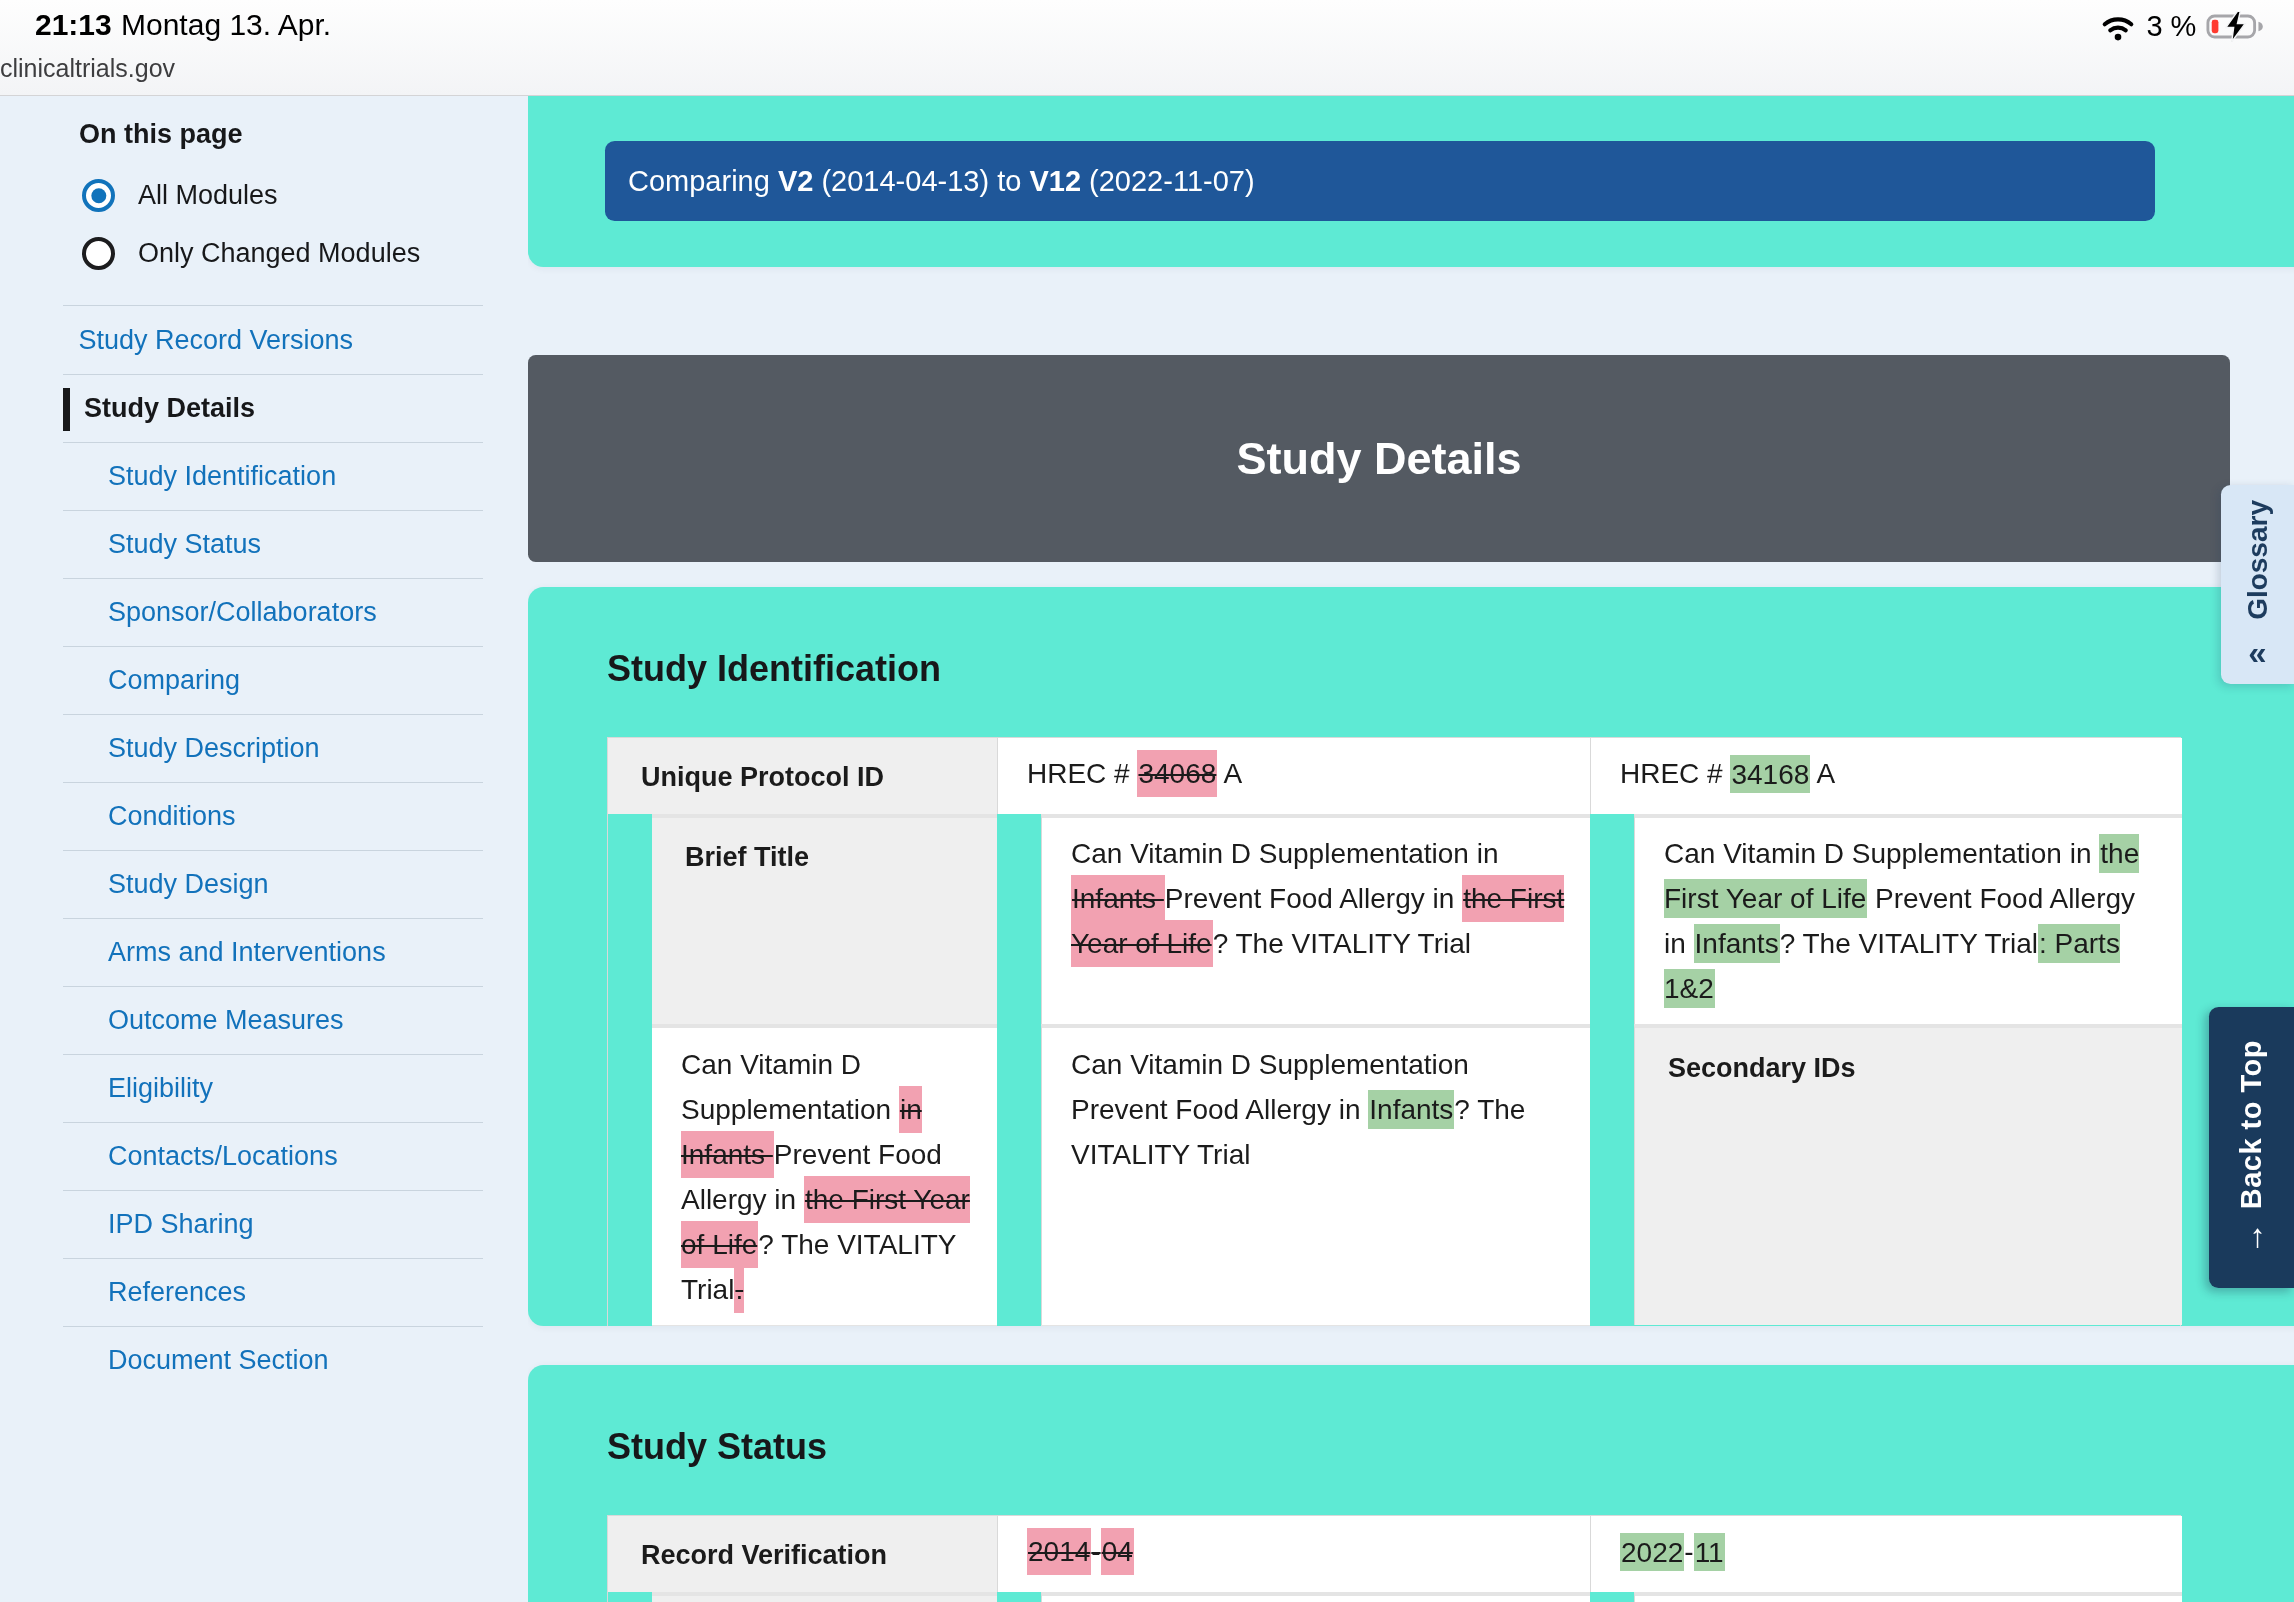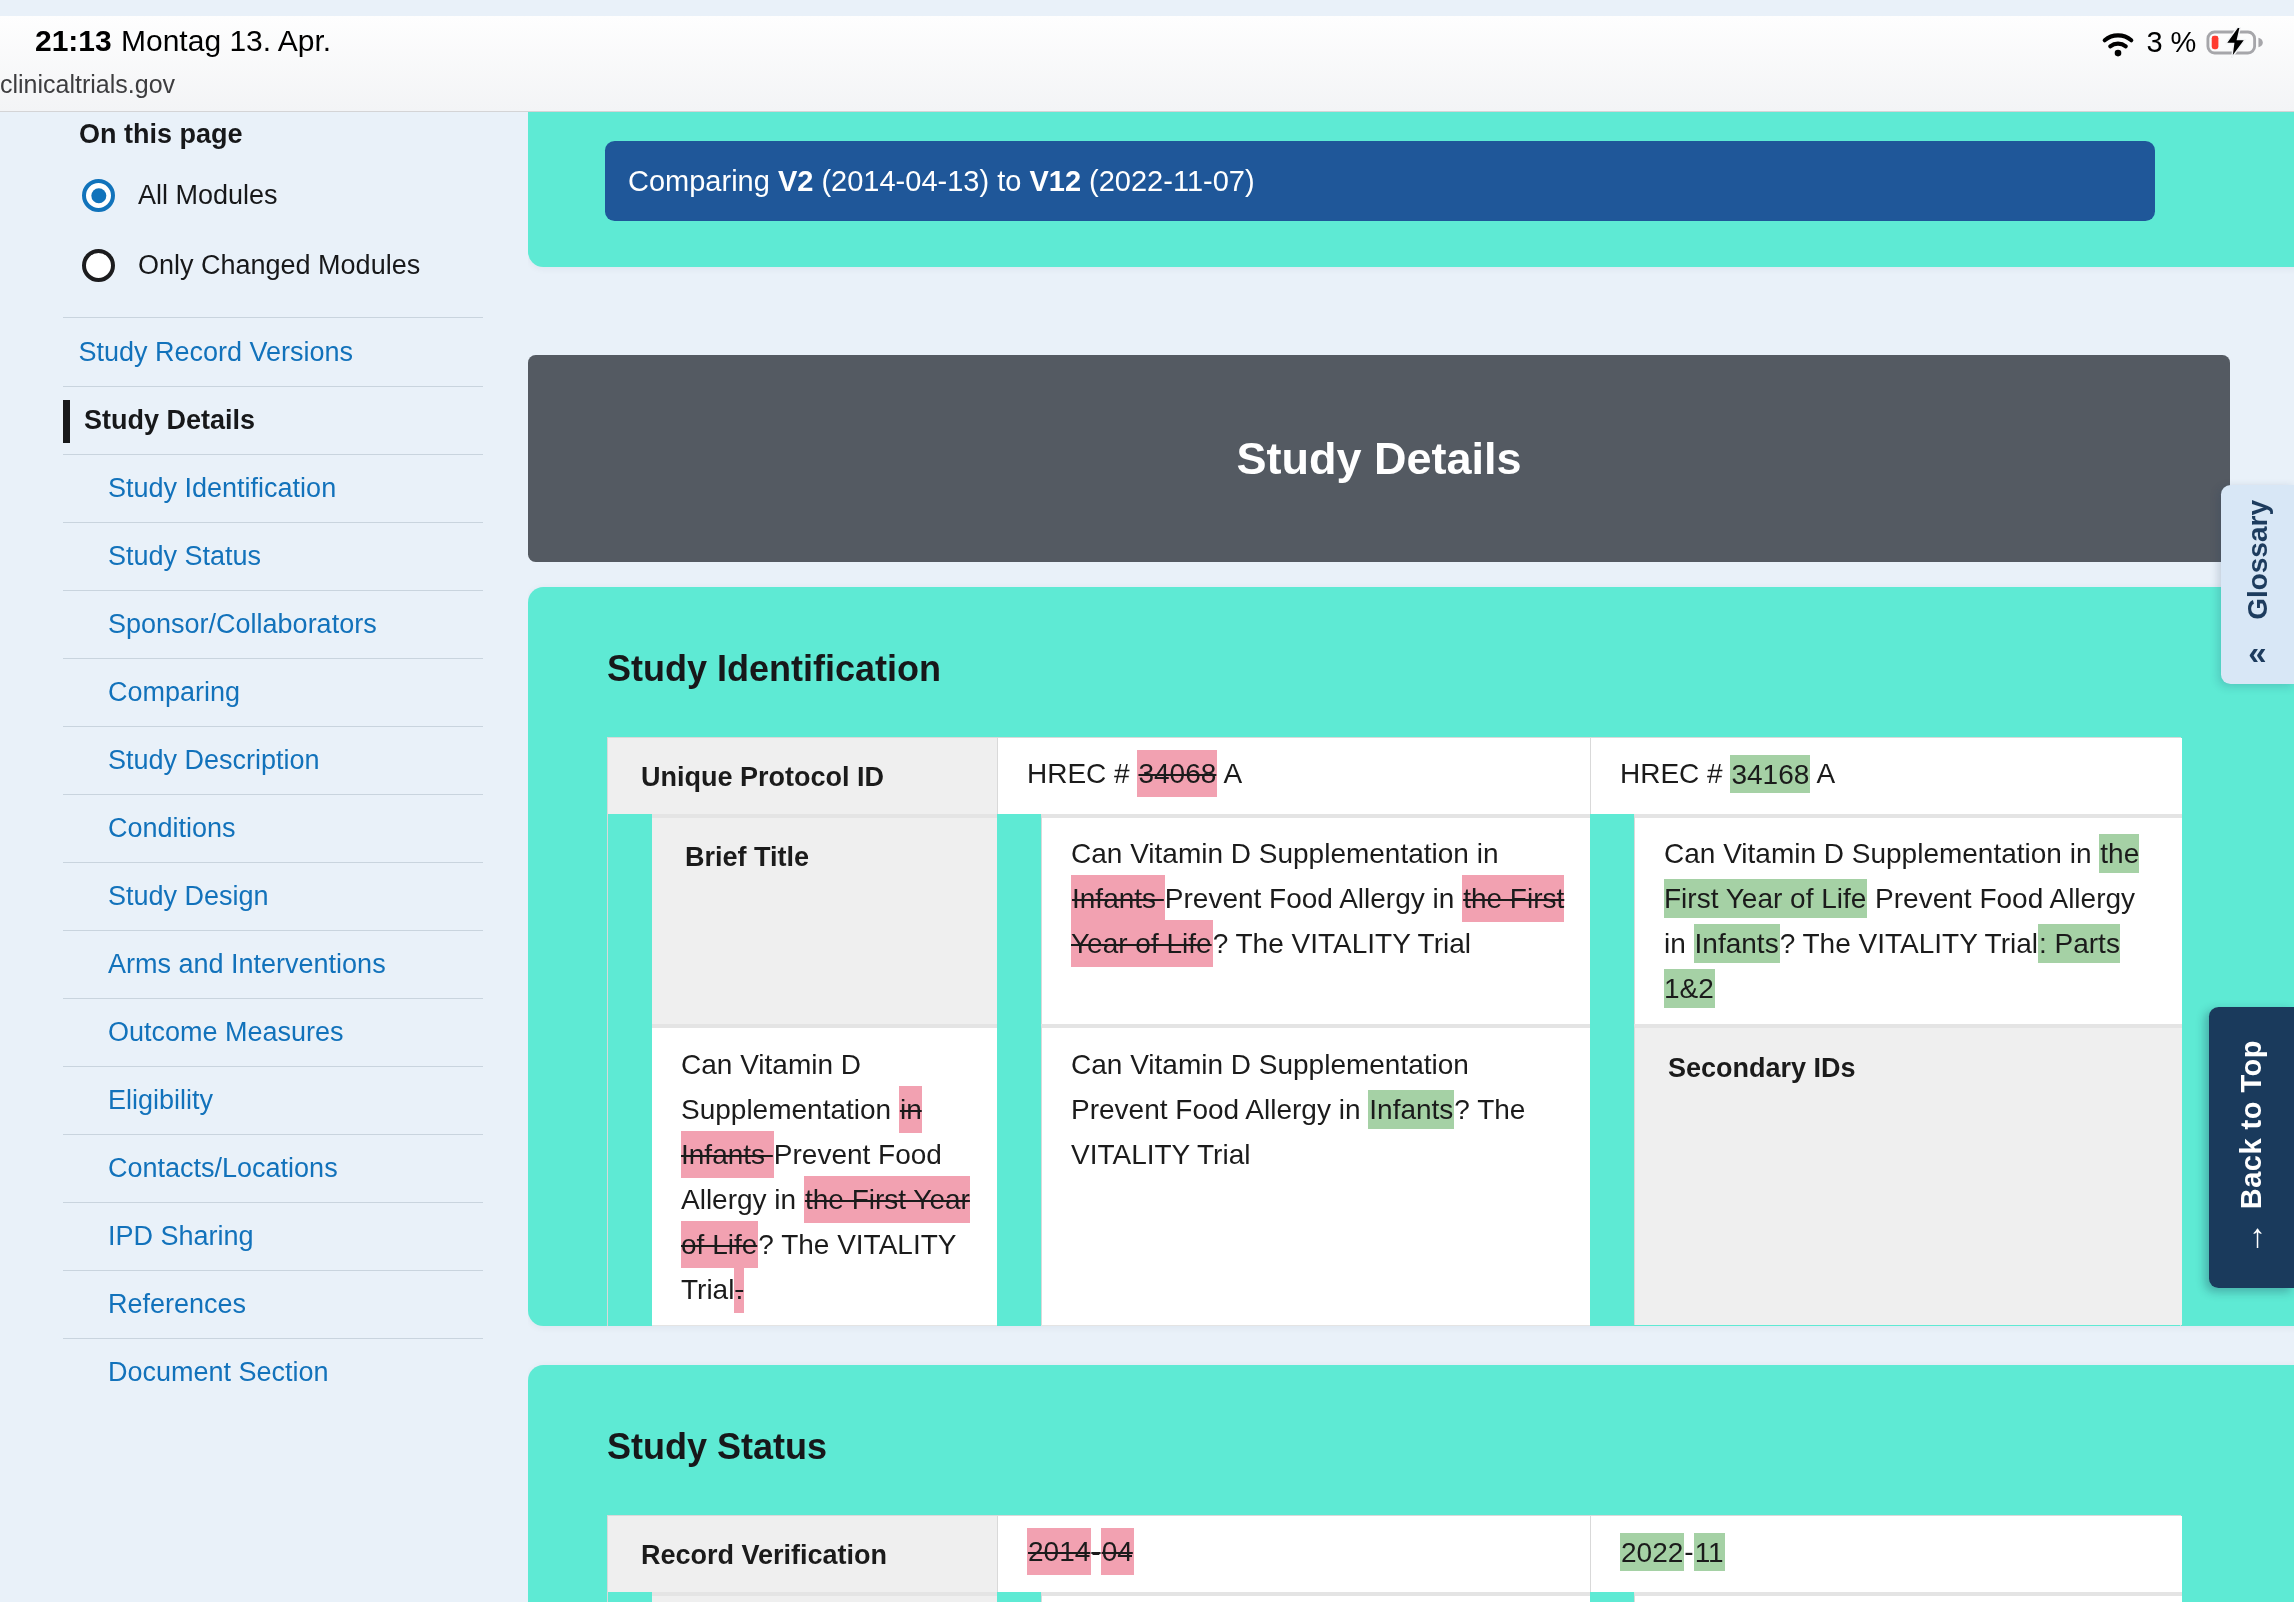--- a/index.html
+++ b/index.html
@@ -6,39 +6,39 @@
   html,body { width:2294px; height:1602px; overflow:hidden; }
   body {
     position:relative;
     font-family:"Liberation Sans","DejaVu Sans",sans-serif;
     background:#e9f1f9;
     color:#1b1b1b;
   }
 
   
   .statusbar {
-    position:absolute; left:0; top:16px; width:2294px; height:96px;
+    position:absolute; left:0; top:0; width:2294px; height:96px;
     background:linear-gradient(#fefefe,#f3f4f6);
     border-bottom:1.9px solid #d4d4d6;
     z-index:50;
   }
   .sb-time { position:absolute; left:35px; top:7.7px; font-size:30px; font-weight:700; color:#000; }
   .sb-date { position:absolute; left:121px; top:7.7px; font-size:30px; font-weight:400; color:#000; }
   .sb-url  { position:absolute; left:0; right:0; top:54px; text-align:left; font-size:25px; color:#3d3d3f; }
   .sb-right { position:absolute; right:27px; top:9.6px; display:flex; align-items:center; gap:9.6px; }
   .sb-batt-text { font-size:29px; color:#000; }
   .wifi-svg, .batt-svg { display:block; }
 
   
   .sidebar {
     position:absolute; left:0; top:96px; width:528px; height:1506px;
     background:#e9f1f9; z-index:5;
   }
   .side-heading { margin:23px 0 0 79px; font-size:27px; font-weight:700; color:#17181a; }
-  .radio-group { margin:29px 0 0 82px; display:flex; flex-direction:column; gap:37px; }
+  .radio-group { margin:29px 0 0 82px; display:flex; flex-direction:column; gap:25px; }
   .radio-row { display:flex; align-items:center; gap:23px; cursor:pointer; }
   .radio-circle { width:33px; height:33px; border-radius:50%; background:#fff; flex:0 0 auto; position:relative; }
   .radio-circle.sel { border:4.8px solid #1173bb; }
   .radio-circle.sel::after {
     content:""; position:absolute; left:50%; top:50%; width:15.4px; height:15.4px;
     transform:translate(-50%,-50%); border-radius:50%; background:#1173bb;
   }
   .radio-circle.unsel { border:4.8px solid #1c1c1e; }
   .radio-label { font-size:27px; color:#17181a; }
 

